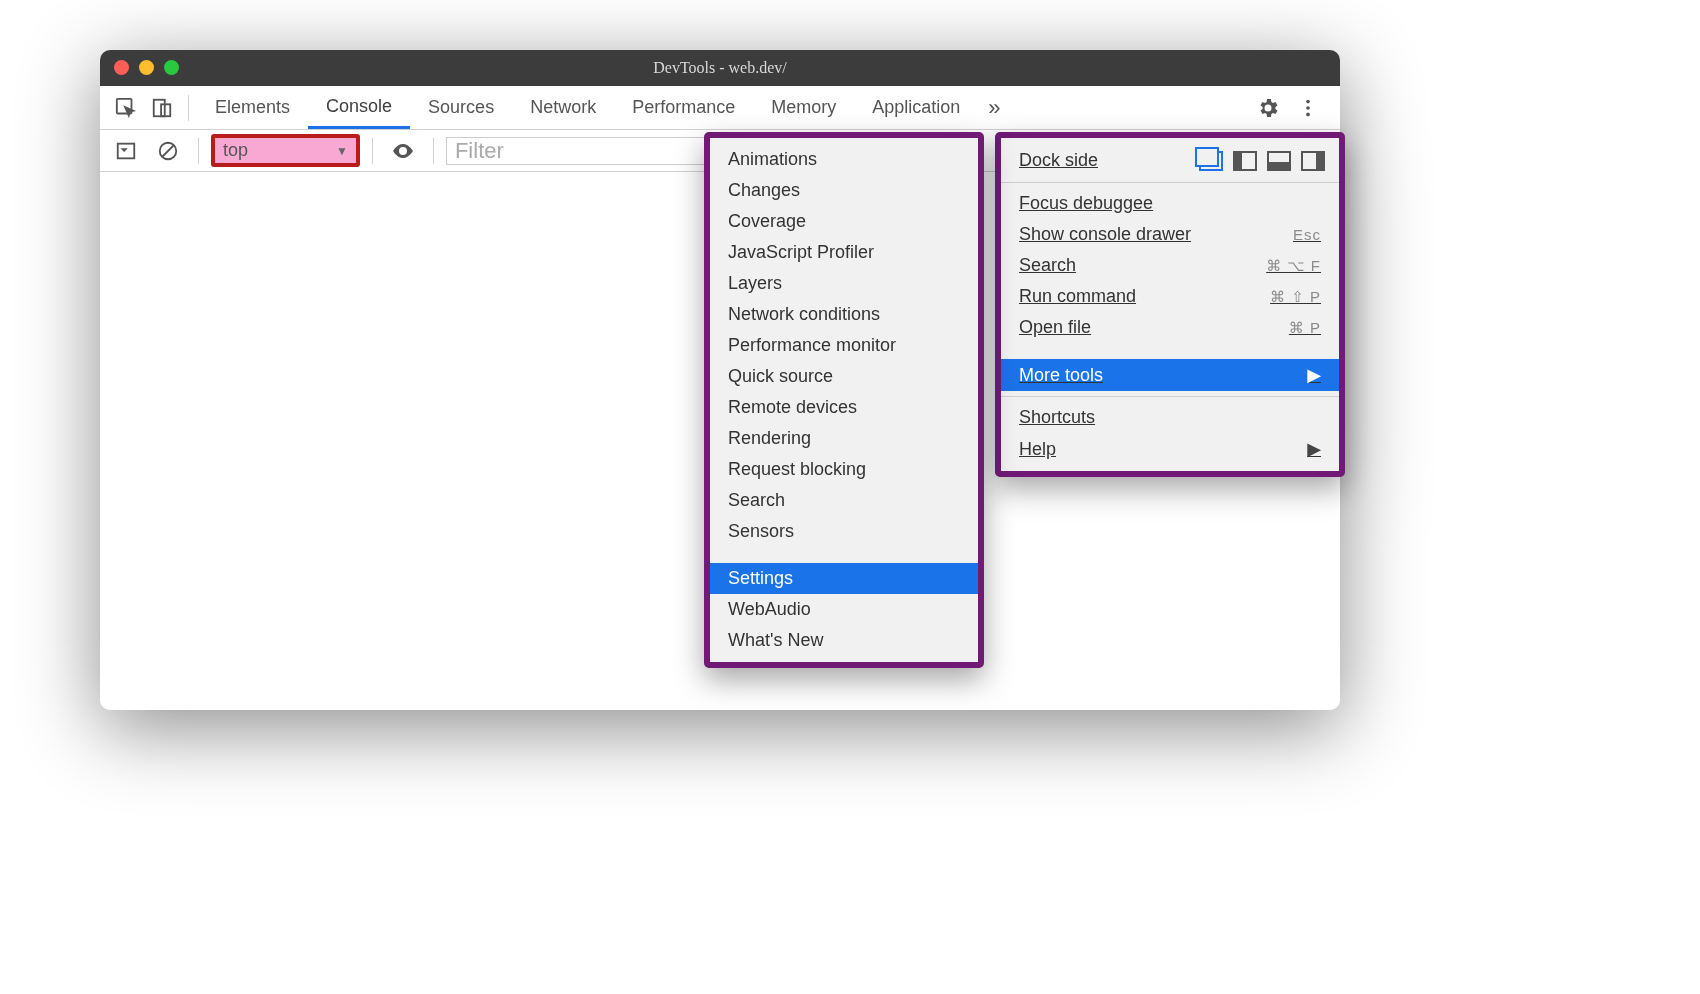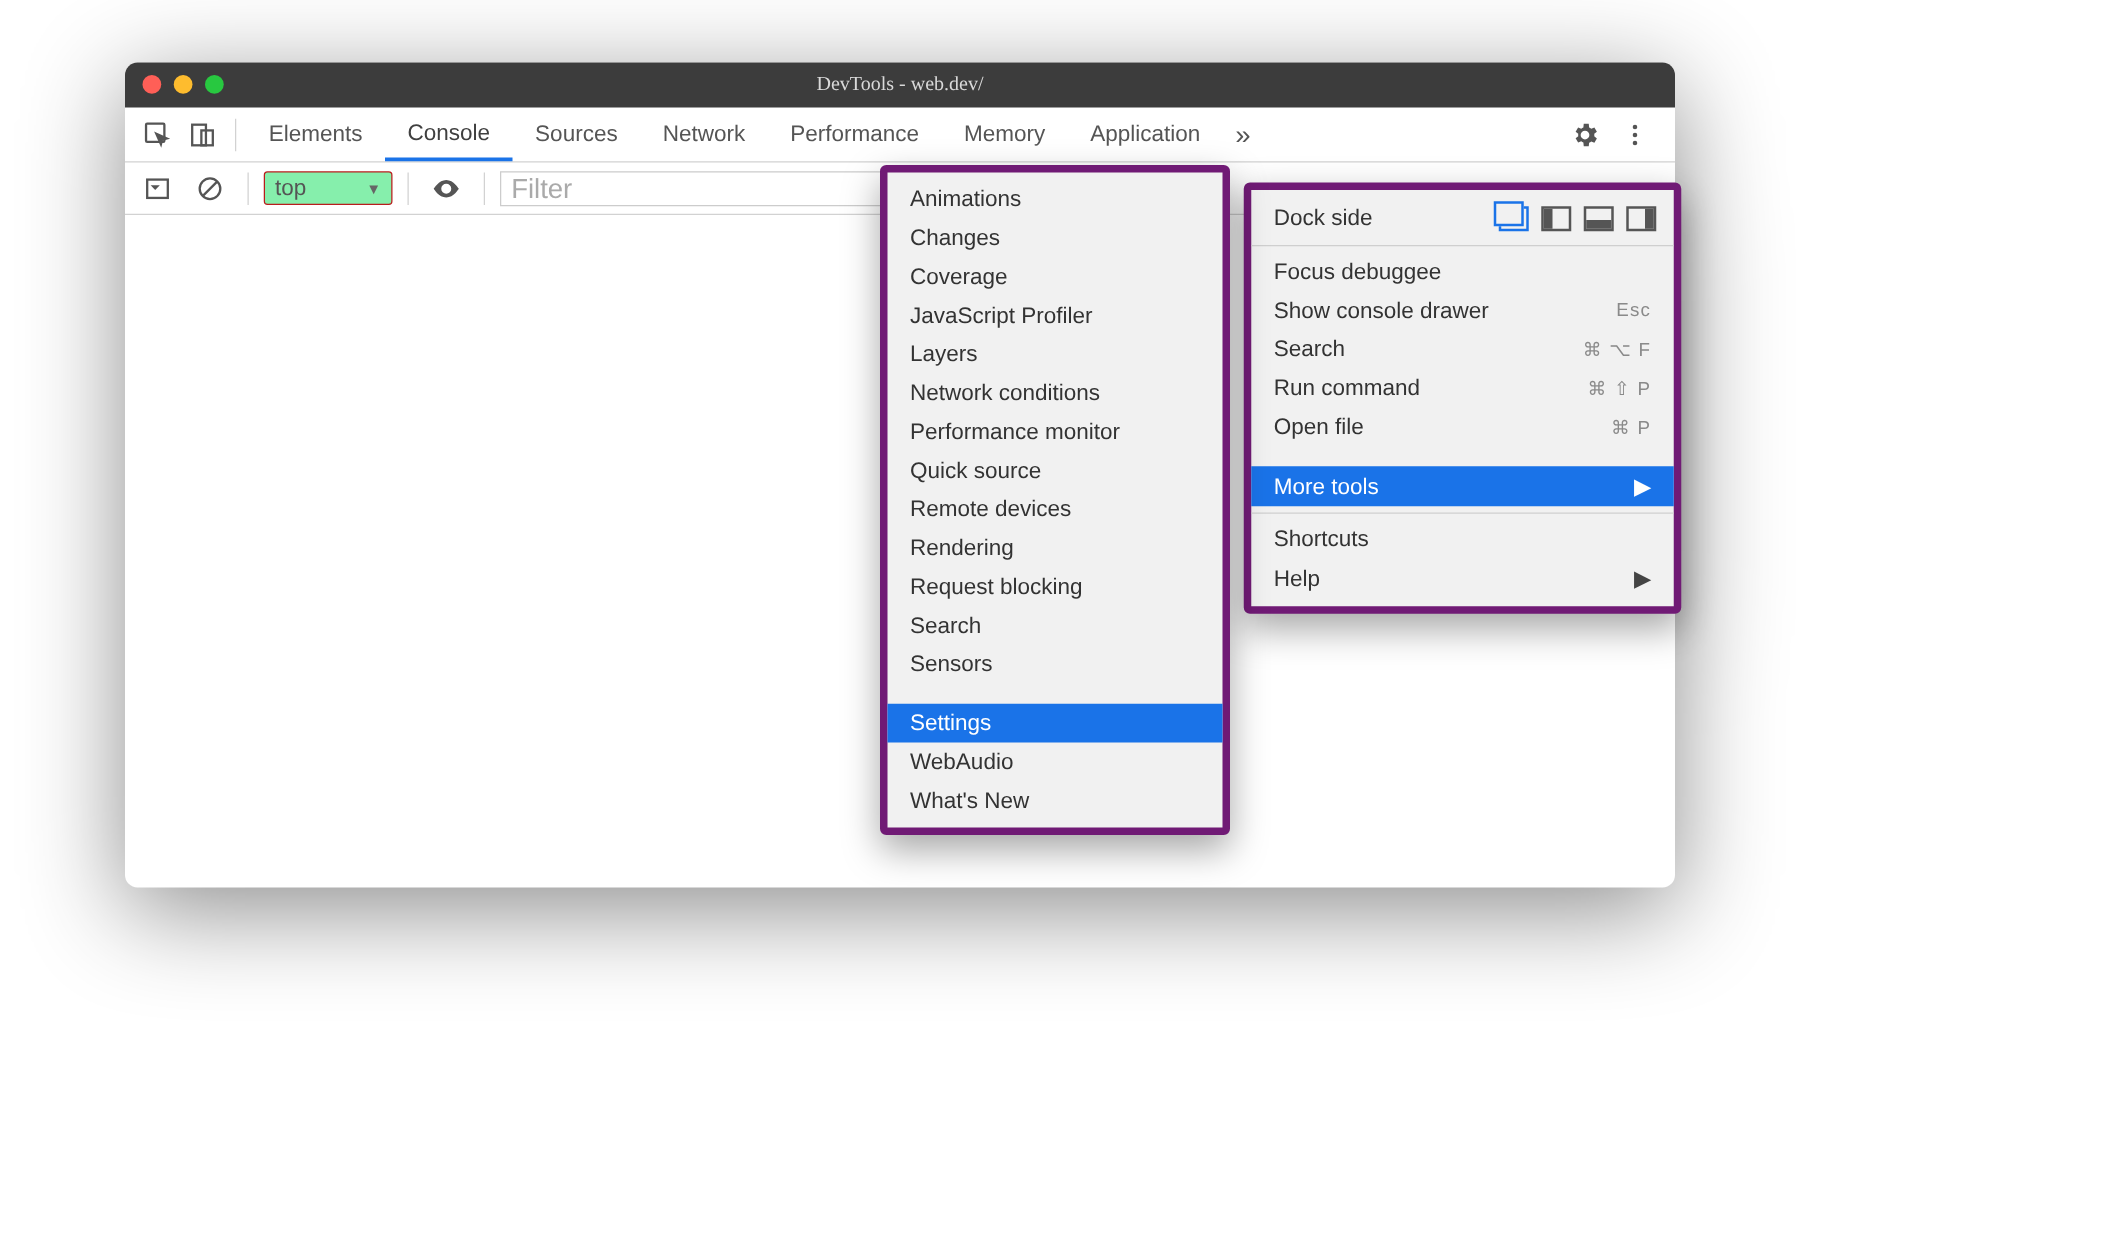--- a/index.html
+++ b/index.html
@@ -60,23 +60,23 @@
   .toolbar2 {
     height: 42px;
     border-bottom: 1px solid #d2d2d2;
     display:flex; align-items:center;
     font-size: 18px; color:#555;
     padding: 0 8px;
     gap: 6px;
   }
   .tb2-sep { width:1px; height:26px; background:#d2d2d2; margin:0 6px;}
   .ctx-select {
-    display:flex; align-items:center; gap:48px;
-    border:1px solid #b91c1c; border-radius:3px;
-    padding: 2px 8px; background:#86efac;
+    display:flex; align-items:center; gap:88px;
+    border:4px solid #b91c1c; border-radius:3px;
+    padding: 2px 8px; background:#f9a8d4;
   }
   .ctx-select .tri { font-size:12px; color:#666;}
   .filter-input {
     flex: 0 0 280px;
     border:1px solid #ccc; background:#fff;
     height:28px; font-size:22px; padding:0 8px; color:#999;
   }
   .filter-input::placeholder{color:#aaa;}
 
   .console-body {
@@ -220,21 +220,21 @@
       <div class="tb-icon">
         <svg width="24" height="24" viewBox="0 0 24 24" fill="#555">
             <path d="M12 5C6 5 2 12 2 12s4 7 10 7 10-7 10-7-4-7-10-7Zm0 11a4 4 0 1 1 4-4 4 4 0 0 1-4 4Z"></path>
           </svg>
       </div>
       <div class="tb2-sep"></div>
       <input class="filter-input" placeholder="Filter" style="">
     </div>
 
 
-    <div class="menu" id="main-menu" style="right:-5px; top:96px; width:350px;">
+    <div class="menu" id="main-menu" style="right:-5px; top:82px; width:350px;text-decoration:underline;">
       <div class="dock-row">
         <span>Dock side</span>
         <div class="dock-icons">
           <div class="di undock sel"></div>
           <div class="di left"></div>
           <div class="di bottom"></div>
           <div class="di right"></div>
         </div>
       </div>
       <div class="sep"></div>

